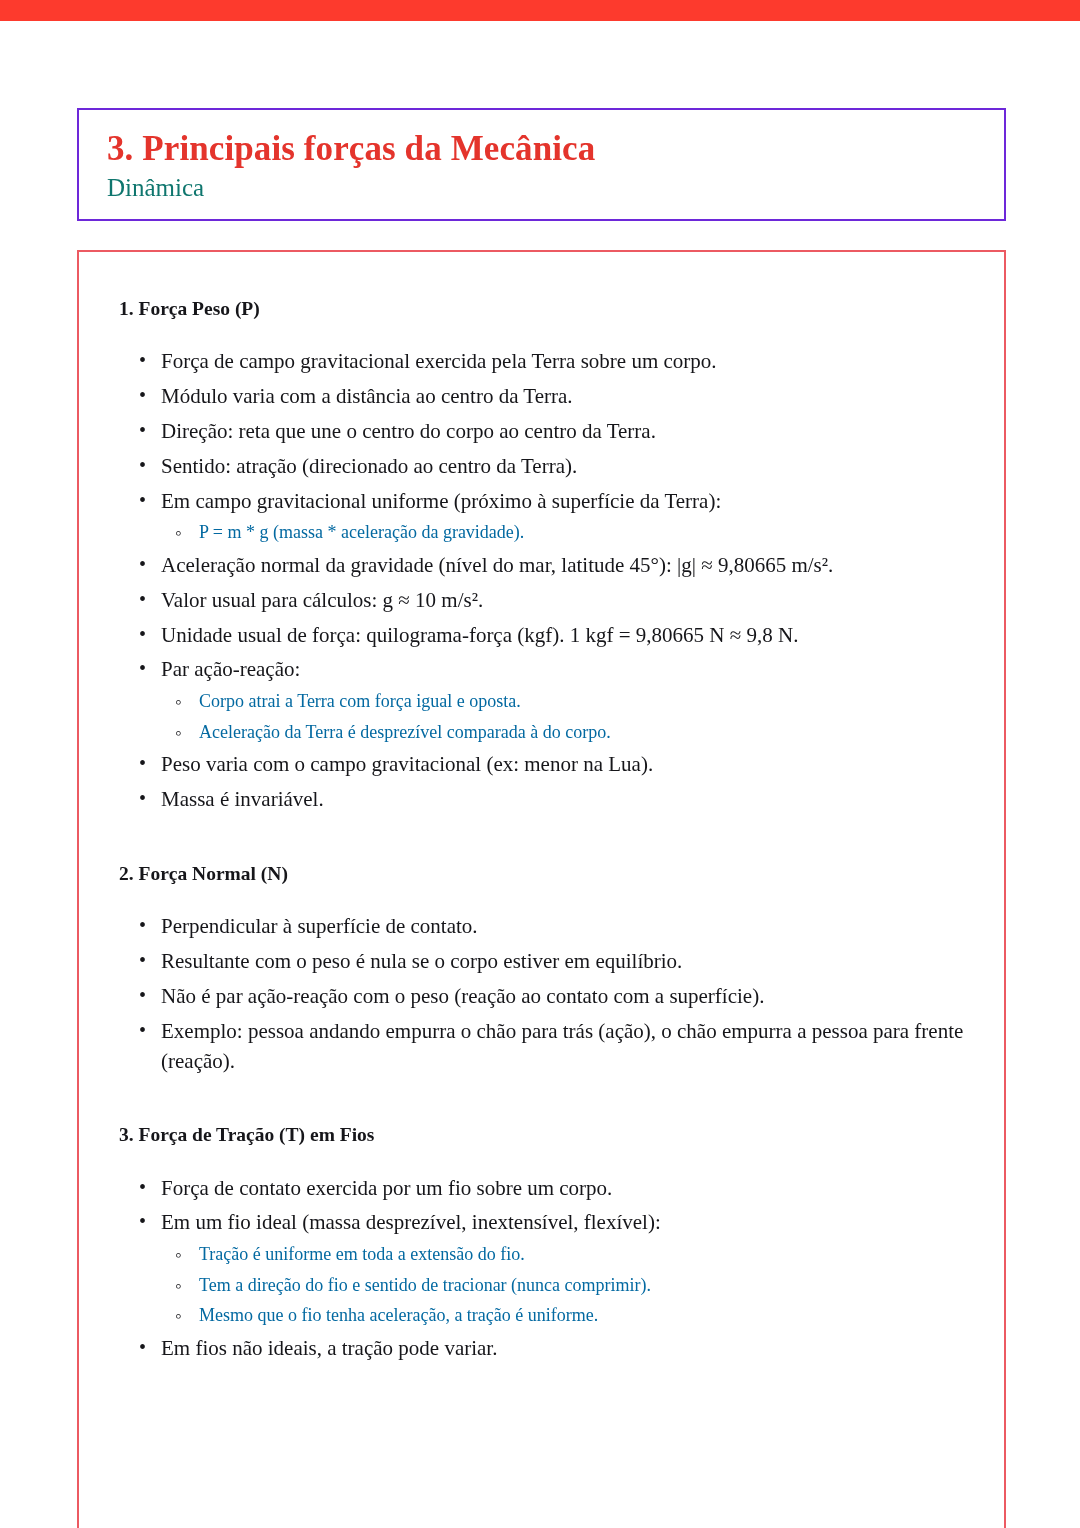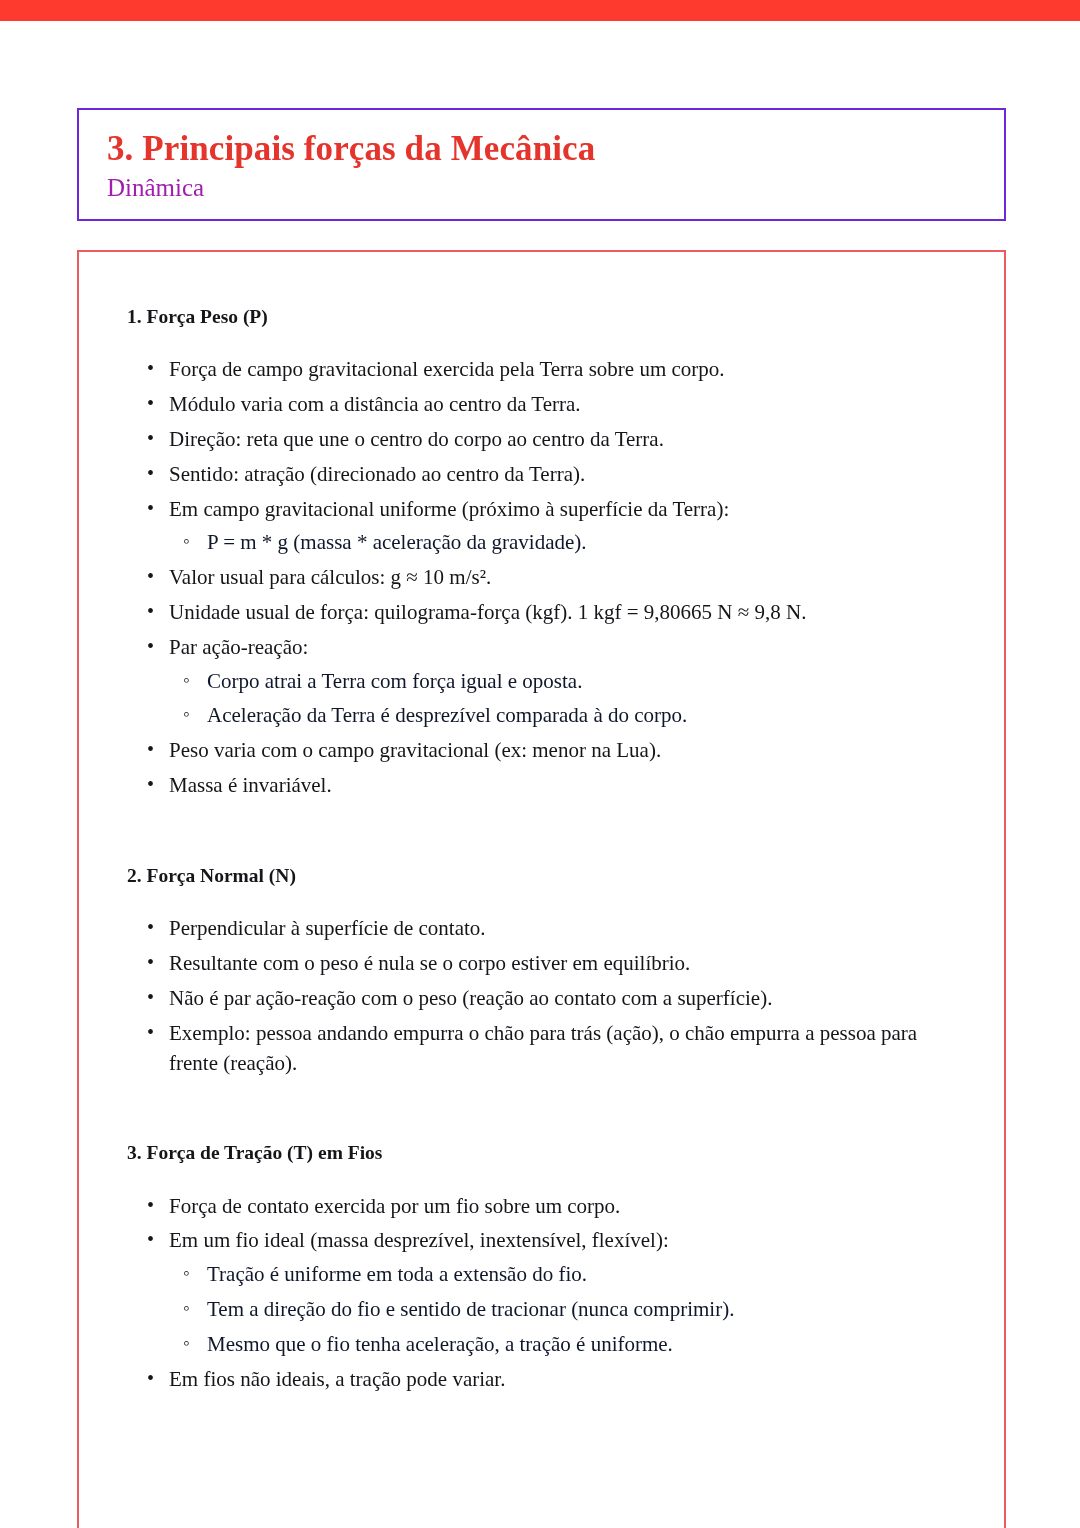--- a/index.html
+++ b/index.html
@@ -42,36 +42,36 @@
     font-size: 35px;
     font-weight: bold;
     color: #e4342c;
     line-height: 1.18;
     letter-spacing: 0.1px;
     margin: 0 0 4px 0;
   }
   .doc-subtitle {
     font-size: 25px;
     font-weight: normal;
-    color: #a21caf;
+    color: #0f766e;
     line-height: 1.2;
     margin: 0;
   }
 
   
   .body-card {
     margin: 29px 74px 0 77px;
     border: 2px solid #ec5a62;
     border-bottom: none;
     background: #ffffff;
     padding: 36px 30px 0 30px;
     min-height: 1280px;
   }
 
-  .section { margin: 16px; }
+  .section { margin: 8px; }
 
   .section-heading {
     font-size: 19.5px;
     font-weight: bold;
     color: #16161a;
     margin: 0 0 26px 0;
     padding-left: 2px;
     line-height: 1.3;
   }
 
@@ -100,24 +100,24 @@
   }
 
   ul.sub {
     list-style: none;
     margin: 4px 0 0 0;
     padding: 0;
   }
   ul.sub > li {
     position: relative;
     padding-left: 38px;
-    font-size: 21px;
+    font-size: 18px;
     line-height: 1.42;
     margin: 0 0 5px 0;
-    color: #0f172a;
+    color: #0369a1;
   }
   ul.sub > li::before {
     content: "\25E6";
     position: absolute;
     left: 14px;
     top: -1px;
     font-size: 19px;
     line-height: 1.46;
     color: #16161a;
   }
@@ -153,20 +153,23 @@
             <li>
               <span class="txt">Sentido: atração (direcionado ao centro da Terra).</span>
             </li>
             <li>
               <span class="txt">Em campo gravitacional uniforme (próximo à superfície da Terra):</span>
               <ul class="sub">
                 <li>P = m * g (massa * aceleração da gravidade).</li>
               </ul>
             </li>
             <li>
+              <span class="txt">Aceleração normal da gravidade (nível do mar, latitude 45°): |g| ≈ 9,80665 m/s².</span>
+            </li>
+            <li>
               <span class="txt">Valor usual para cálculos: g ≈ 10 m/s².</span>
             </li>
             <li>
               <span class="txt">Unidade usual de força: quilograma-força (kgf). 1 kgf = 9,80665 N ≈ 9,8 N.</span>
             </li>
             <li>
               <span class="txt">Par ação-reação:</span>
               <ul class="sub">
                 <li>Corpo atrai a Terra com força igual e oposta.</li>
                 <li>Aceleração da Terra é desprezível comparada à do corpo.</li>

